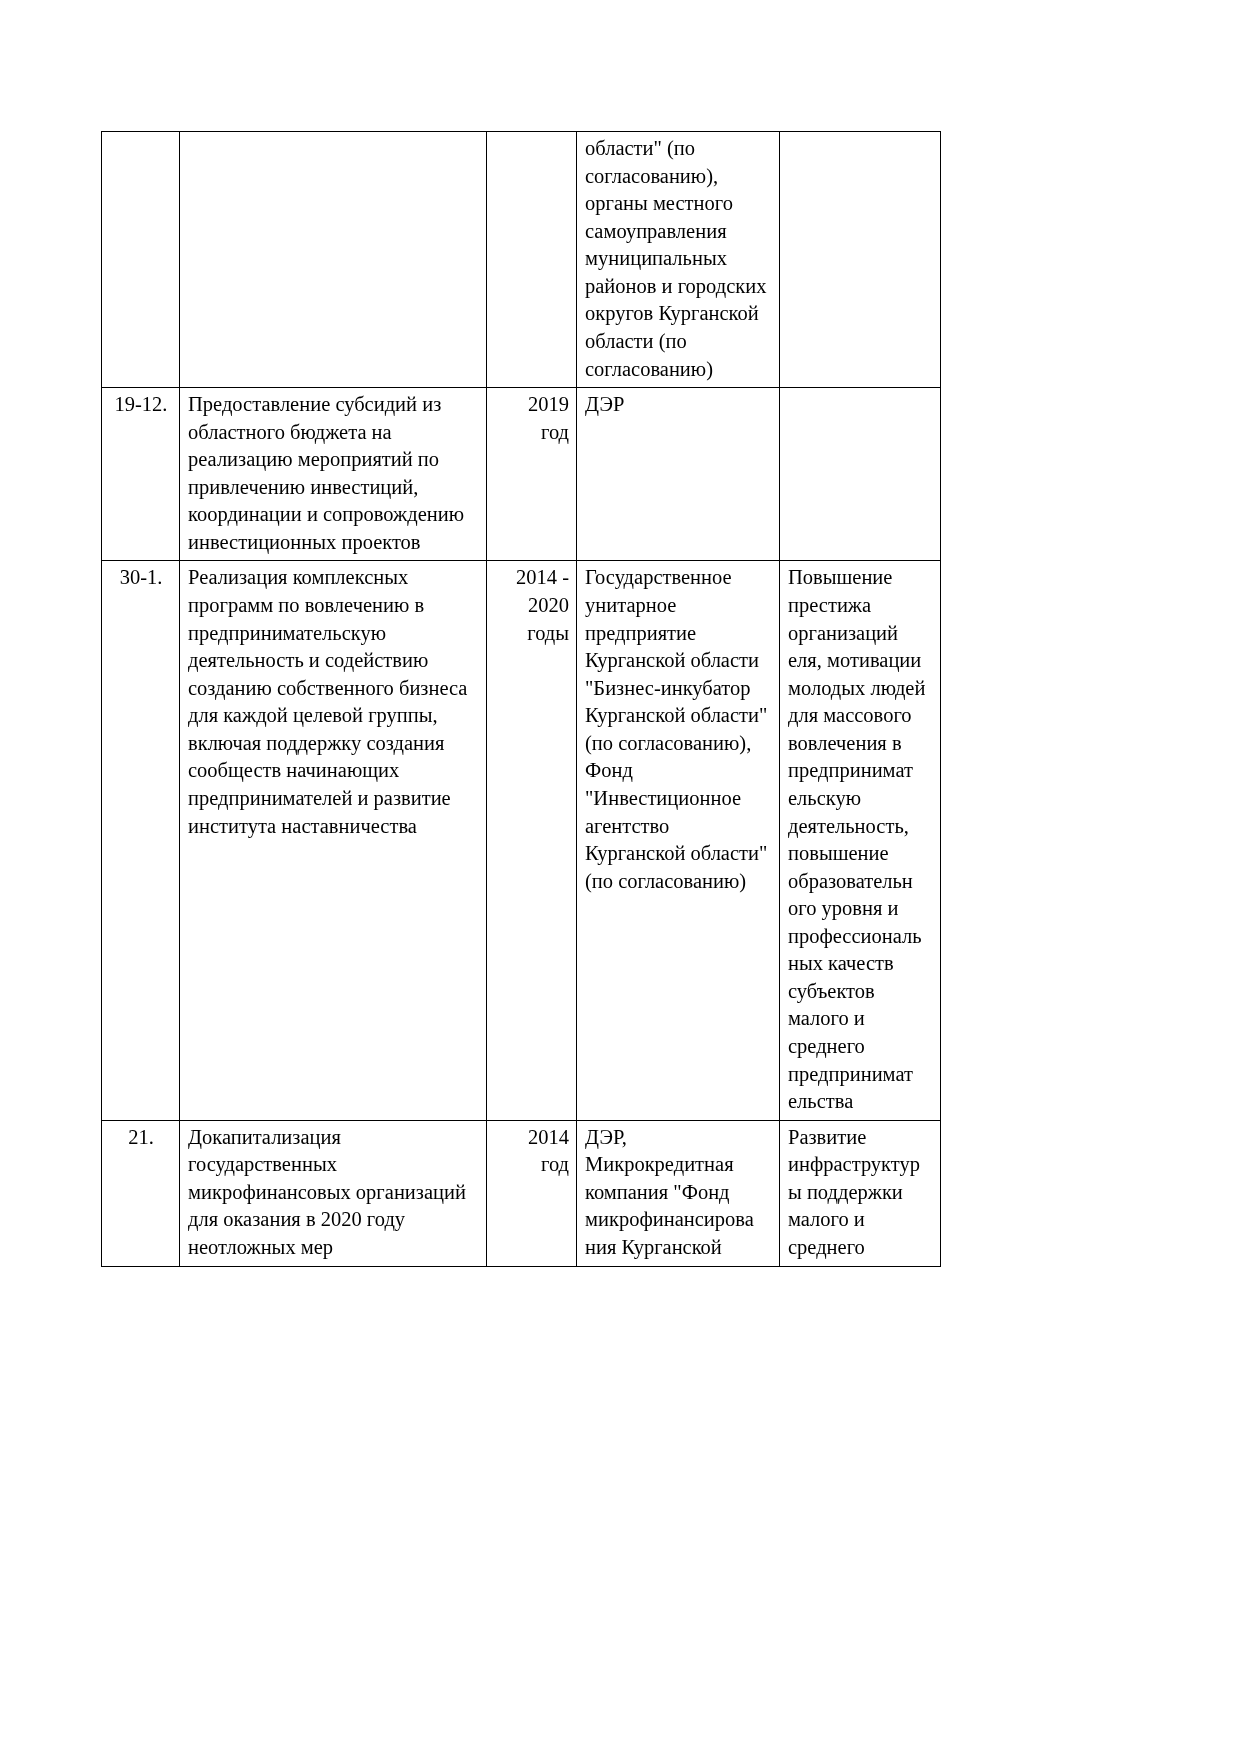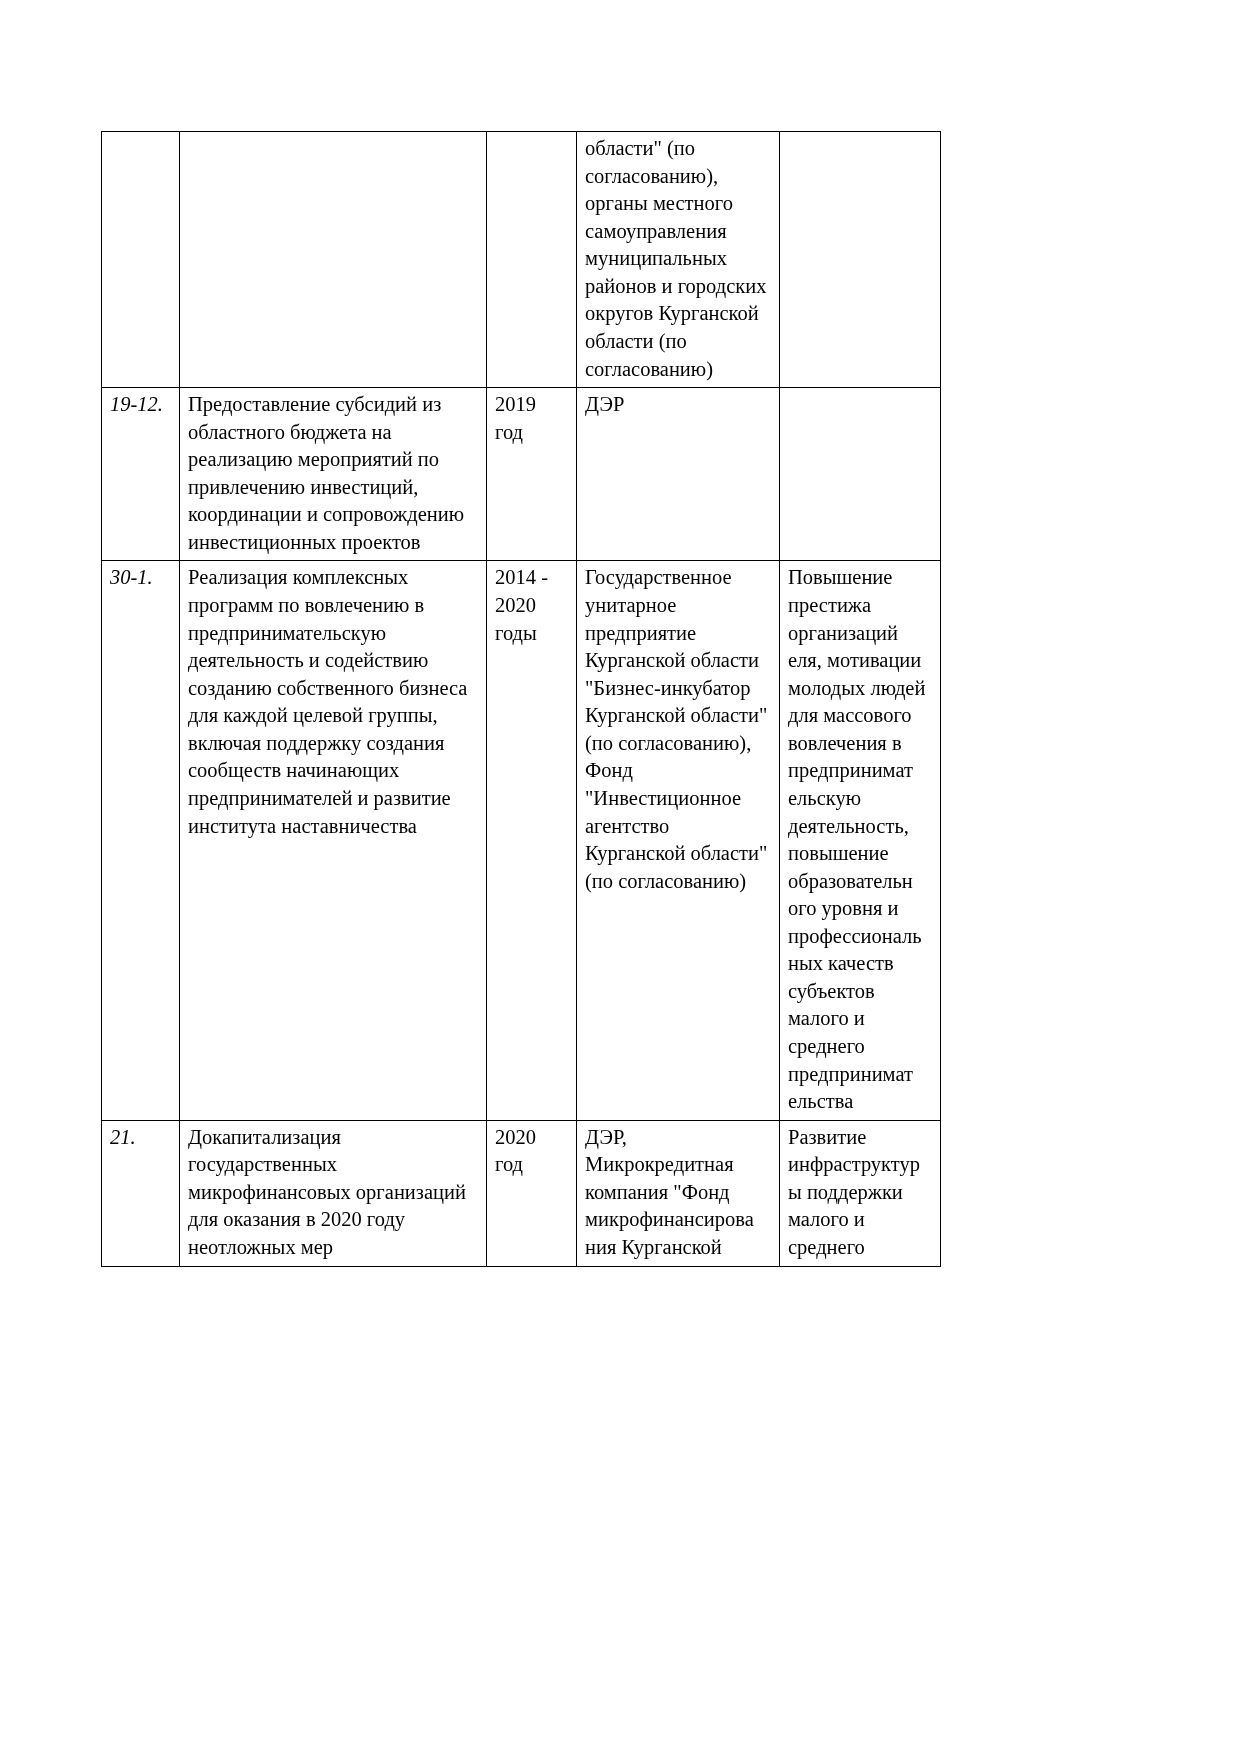--- a/index.html
+++ b/index.html
@@ -41,22 +41,22 @@
     overflow-wrap: break-word;
     hyphens: none;
   }
   
   .col-num   { width: 78px; }
   .col-desc  { width: 307px; }
   .col-term  { width: 90px; }
   .col-exec  { width: 203px; }
   .col-res   { width: 161px; }
 
-  td.num   { text-align: left; font-style: italic; }
-  td.term  { text-align: left; }
+  td.num   { text-align: center; }
+  td.term  { text-align: right; }
   td.desc, td.exec, td.res { text-align: left; }
 
   
   .cell-text {
     display: block;
     white-space: pre-line;
   }
 </style>
 </head>
 <body>
@@ -129,21 +129,21 @@
       </tr>
 
       <tr>
         <td class="num">
             <span class="cell-text">21.</span>
           </td>
         <td class="desc">
             <span class="cell-text">Докапитализация государственных микрофинансовых организаций для оказания в 2020 году неотложных мер</span>
           </td>
         <td class="term">
-            <span class="cell-text">2020 год</span>
+            <span class="cell-text">2014 год</span>
           </td>
         <td class="exec">
             <span class="cell-text">ДЭР, Микрокредитная компания "Фонд микрофинансирова ния Курганской</span>
           </td>
         <td class="res">
             <span class="cell-text">Развитие инфраструктур ы поддержки малого и среднего</span>
           </td>
       </tr>
 
     </tbody>

